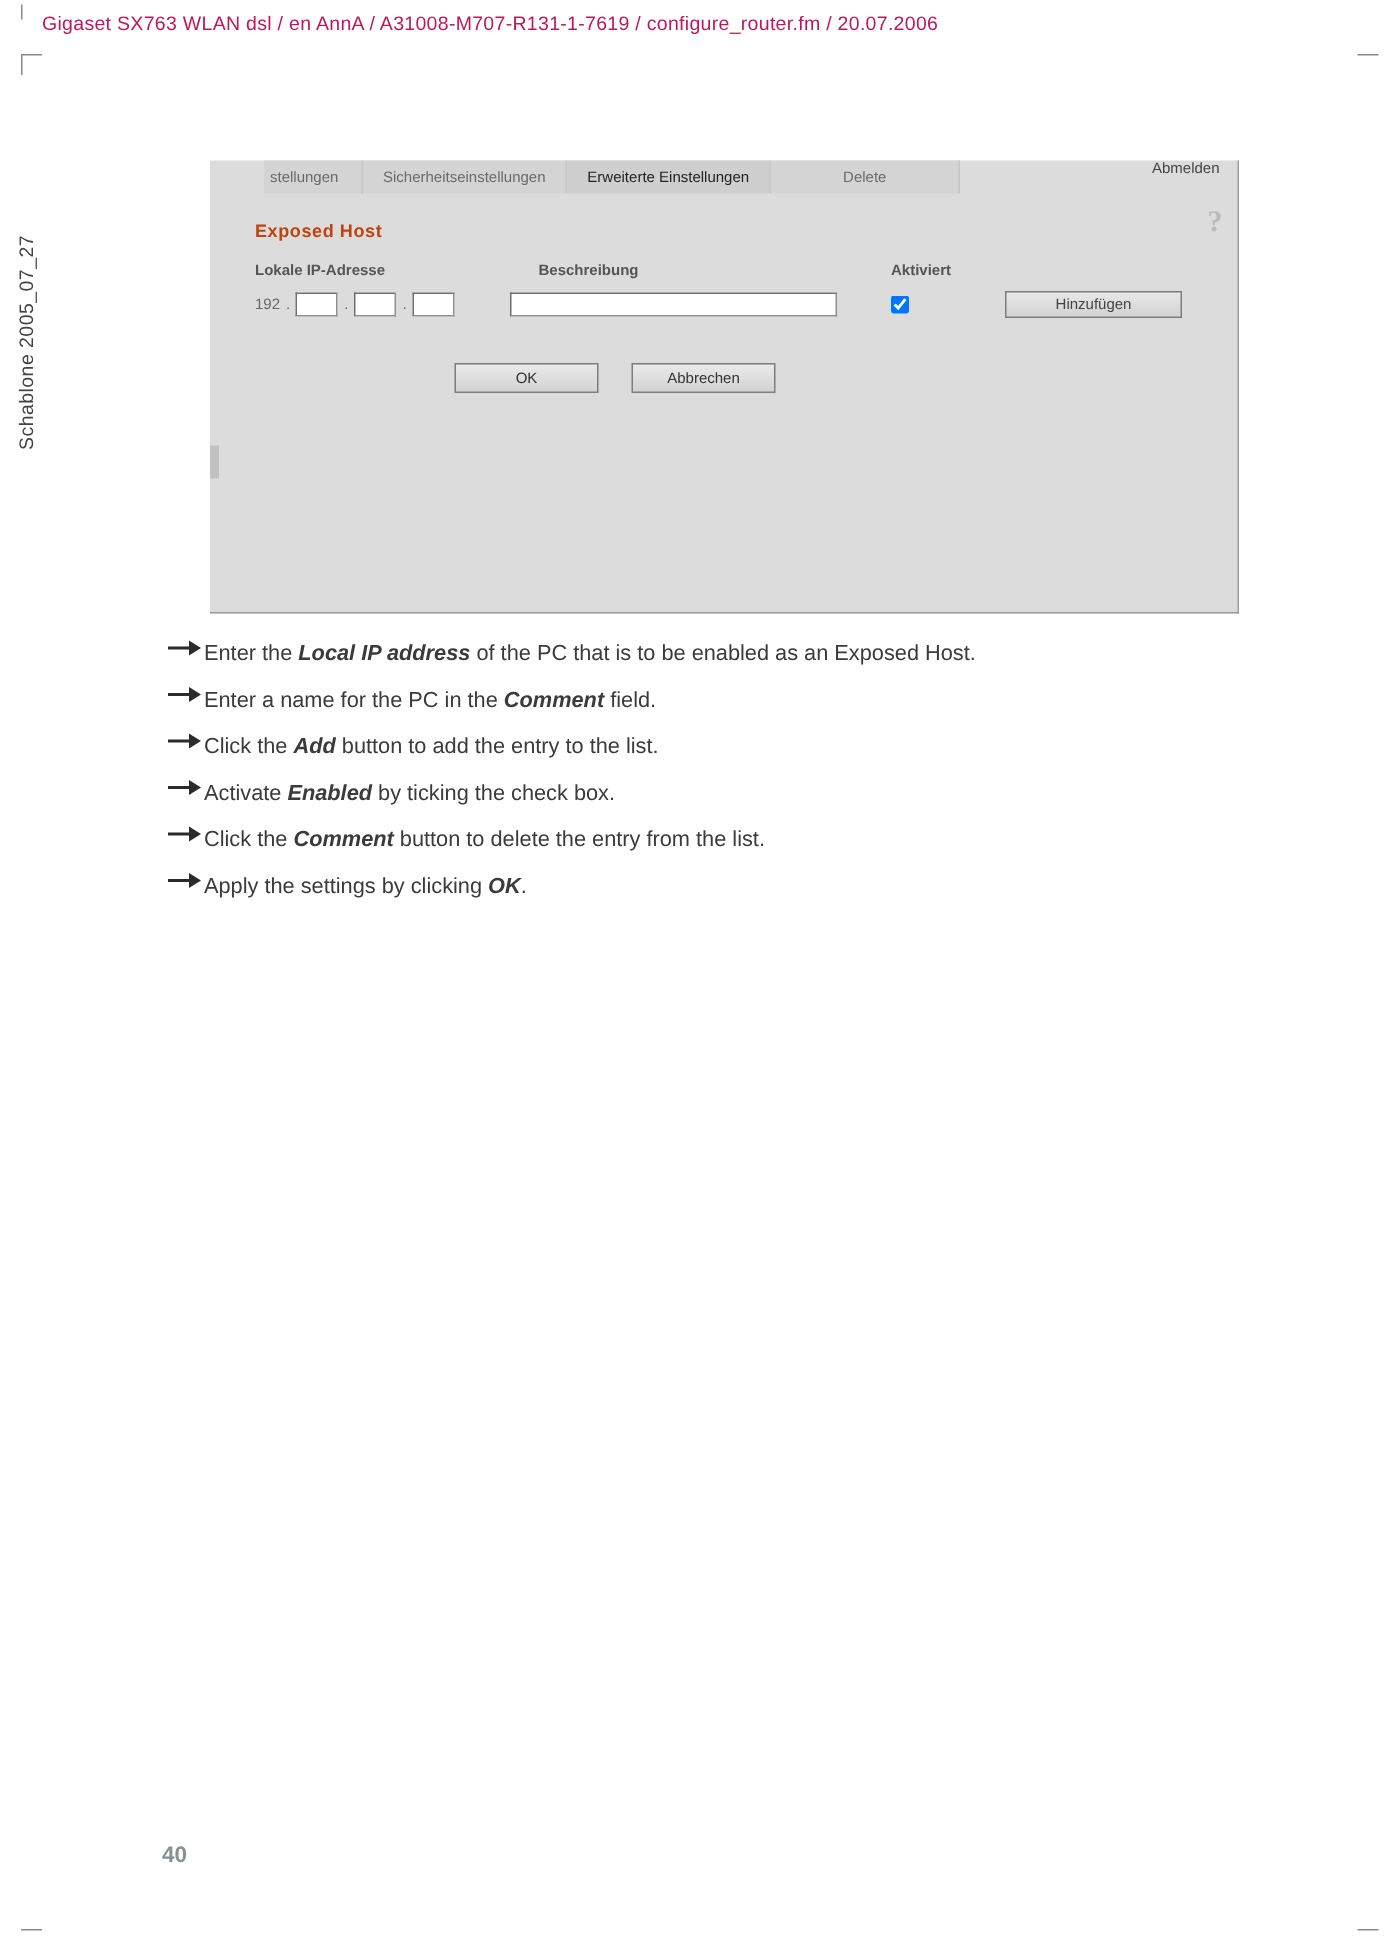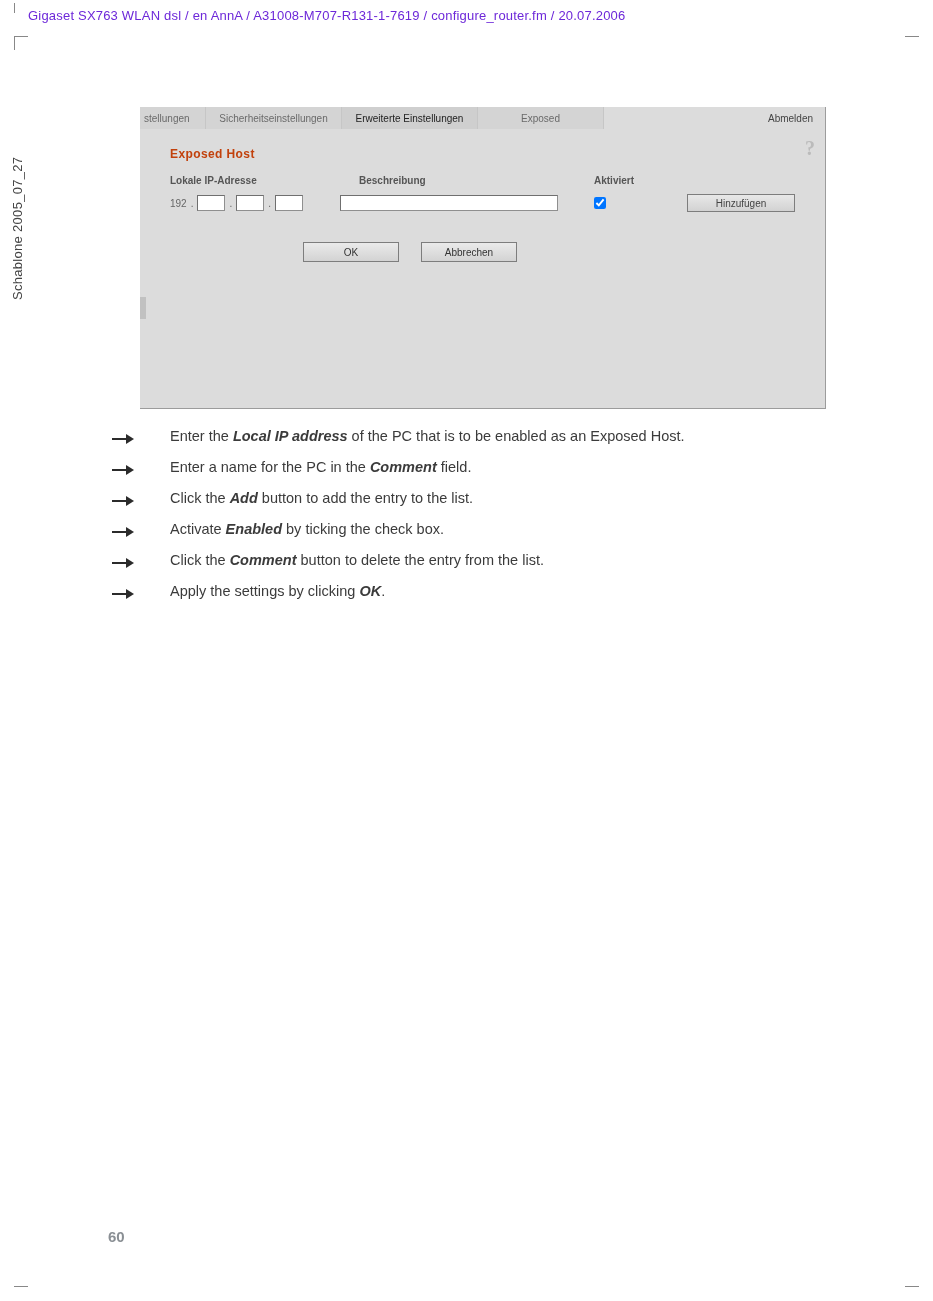--- a/index.html
+++ b/index.html
@@ -5,21 +5,21 @@
   * { box-sizing: border-box; margin: 0; padding: 0; }
   html, body { width: 933px; height: 1301px; background: #fff; font-family: Arial, Helvetica, sans-serif; color: #333; }
   .page { position: relative; width: 933px; height: 1301px; }
 
   .crop-tl { position: absolute; top: 36px; left: 14px; width: 14px; height: 14px; border-left: 1px solid #888; border-top: 1px solid #888; }
   .crop-tr { position: absolute; top: 36px; right: 14px; width: 14px; height: 1px; border-top: 1px solid #888; }
   .crop-bl { position: absolute; bottom: 14px; left: 14px; width: 14px; height: 1px; border-top: 1px solid #888; }
   .crop-br { position: absolute; bottom: 14px; right: 14px; width: 14px; height: 1px; border-top: 1px solid #888; }
   .tick-top { position: absolute; top: 3px; left: 14px; width: 1px; height: 10px; background: #888; }
 
-  .header-path { position: absolute; top: 8px; left: 28px; font-size: 13px; color: #6d28d9; letter-spacing: .2px; }
+  .header-path { position: absolute; top: 8px; left: 28px; font-size: 13px; color: #be185d; letter-spacing: .2px; }
 
   .side-text {
     position: absolute;
     top: 300px;
     left: 10px;
     transform: rotate(-90deg);
     transform-origin: left top;
     font-size: 13px;
     color: #444;
     letter-spacing: .3px;
@@ -44,21 +44,21 @@
     background: #dcdcdc;
     border-right: 1px solid #9c9c9c;
     border-bottom: 1px solid #9c9c9c;
   }
 
   .tabs {
     display: flex;
     height: 22px;
     font-size: 10px;
     color: #6a6a6a;
-    align-items: center;
+    padding-left: 36px;
   }
   .tab {
     height: 22px;
     display: flex;
     align-items: center;
     justify-content: center;
     background: #d4d4d4;
     border-right: 1px solid #c6c6c6;
     cursor: pointer;
   }
@@ -81,26 +81,25 @@
   .col-act { width: 76px; }
   .col-btn { width: 120px; }
 
   .row-inputs { display: flex; align-items: center; margin-top: 8px; }
   .ip-row { display: flex; align-items: center; gap: 4px; font-size: 10px; color: #666; width: 170px; }
   .ip-seg { width: 28px; height: 16px; background: #fff; border: 1px solid #8f8f8f; border-top-color:#6f6f6f; border-left-color:#6f6f6f; font-size: 10px; padding: 0 2px; }
   .desc-input { width: 218px; height: 16px; background: #fff; border: 1px solid #8f8f8f; border-top-color:#6f6f6f; border-left-color:#6f6f6f; margin-right: 36px; }
   .chk-wrap { width: 76px; display:flex; }
   .chk { width: 12px; height: 12px; }
   .add-btn {
-    width: 108px; height: 18px;
+    width: 118px; height: 18px;
     background: linear-gradient(#e8e8e8,#d2d2d2);
     border: 1px solid #7d7d7d;
     font-size: 10px; color: #444;
     cursor: pointer;
-    margin-left: 17px;
   }
 
   .dlg-btns { display: flex; gap: 22px; justify-content: center; margin-top: 30px; margin-left: 90px; width: 300px; }
   .dlg-btn {
     width: 96px; height: 20px;
     background: linear-gradient(#eaeaea,#d3d3d3);
     border: 1px solid #7d7d7d;
     font-size: 10px; color: #333; cursor: pointer;
   }
 
@@ -108,21 +107,21 @@
 
   .instructions {
     position: absolute;
     top: 426px;
     left: 112px;
     width: 720px;
     font-size: 14.5px;
     color: #3b3b3b;
     line-height: 1.45;
   }
-  .instr-item { display: flex; align-items: flex-end; margin-bottom: 10px; gap: 34px; }
+  .instr-item { display: flex; align-items: flex-start; margin-bottom: 10px; }
   .arrow-icon { flex: 0 0 24px; height: 14px; }
   .arrow-icon svg { display: block; }
   .instr-text { flex: 1; }
   .instr-text b { font-style: italic; font-weight: 700; }
 
   .page-num {
     position: absolute;
     left: 108px;
     bottom: 56px;
     font-size: 15px;
@@ -141,21 +140,21 @@
   <div class="crop-br"></div>
 
   <div class="header-path">Gigaset SX763 WLAN dsl / en AnnA / A31008-M707-R131-1-7619 / configure_router.fm / 20.07.2006</div>
   <div class="side-text">Schablone 2005_07_27</div>
 
   <div class="panel">
     <div class="tabs">
       <div class="tab tab1">stellungen</div>
       <div class="tab tab2">Sicherheitseinstellungen</div>
       <div class="tab tab3">Erweiterte Einstellungen</div>
-      <div class="tab tab4">Exposed</div>
+      <div class="tab tab4">Delete</div>
       <div class="logout">Abmelden</div>
     </div>
 
     <div class="panel-body">
       <div class="help-icon">?</div>
       <div class="exposed-title">Exposed Host</div>
 
       <div class="row-labels">
         <div class="col-ip">Lokale IP-Adresse</div>
         <div class="col-desc">Beschreibung</div>
@@ -239,14 +238,14 @@
         <span class="arrow-icon">
           <svg width="22" height="12" viewBox="0 0 22 12">
             <line x1="0" y1="6" x2="15" y2="6" stroke="#2b2b2b" stroke-width="2"></line>
             <polygon points="14,1 22,6 14,11" fill="#2b2b2b"></polygon>
           </svg>
         </span>
         <span class="instr-text">Apply the settings by clicking <b>OK</b>.</span>
       </div>
     </div>
 
-  <div class="page-num">60</div>
+  <div class="page-num">40</div>
 </div>
 
 </body></html>

